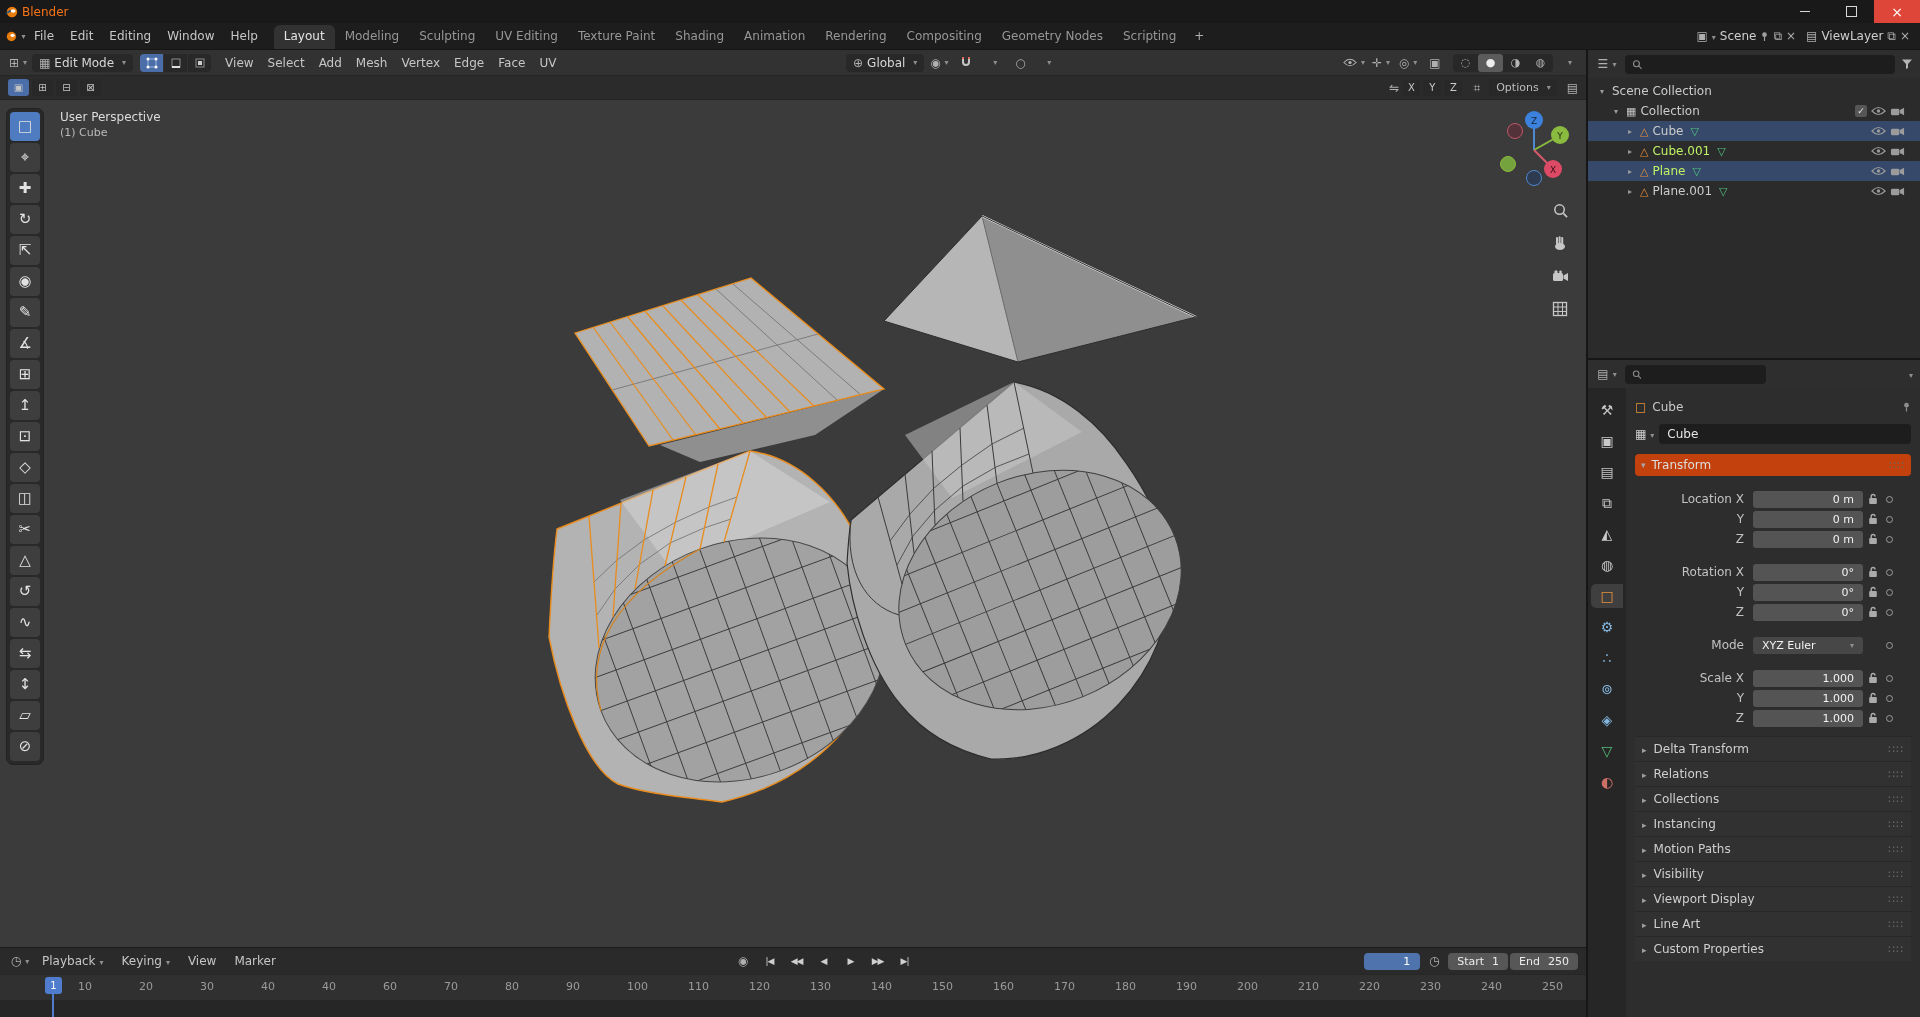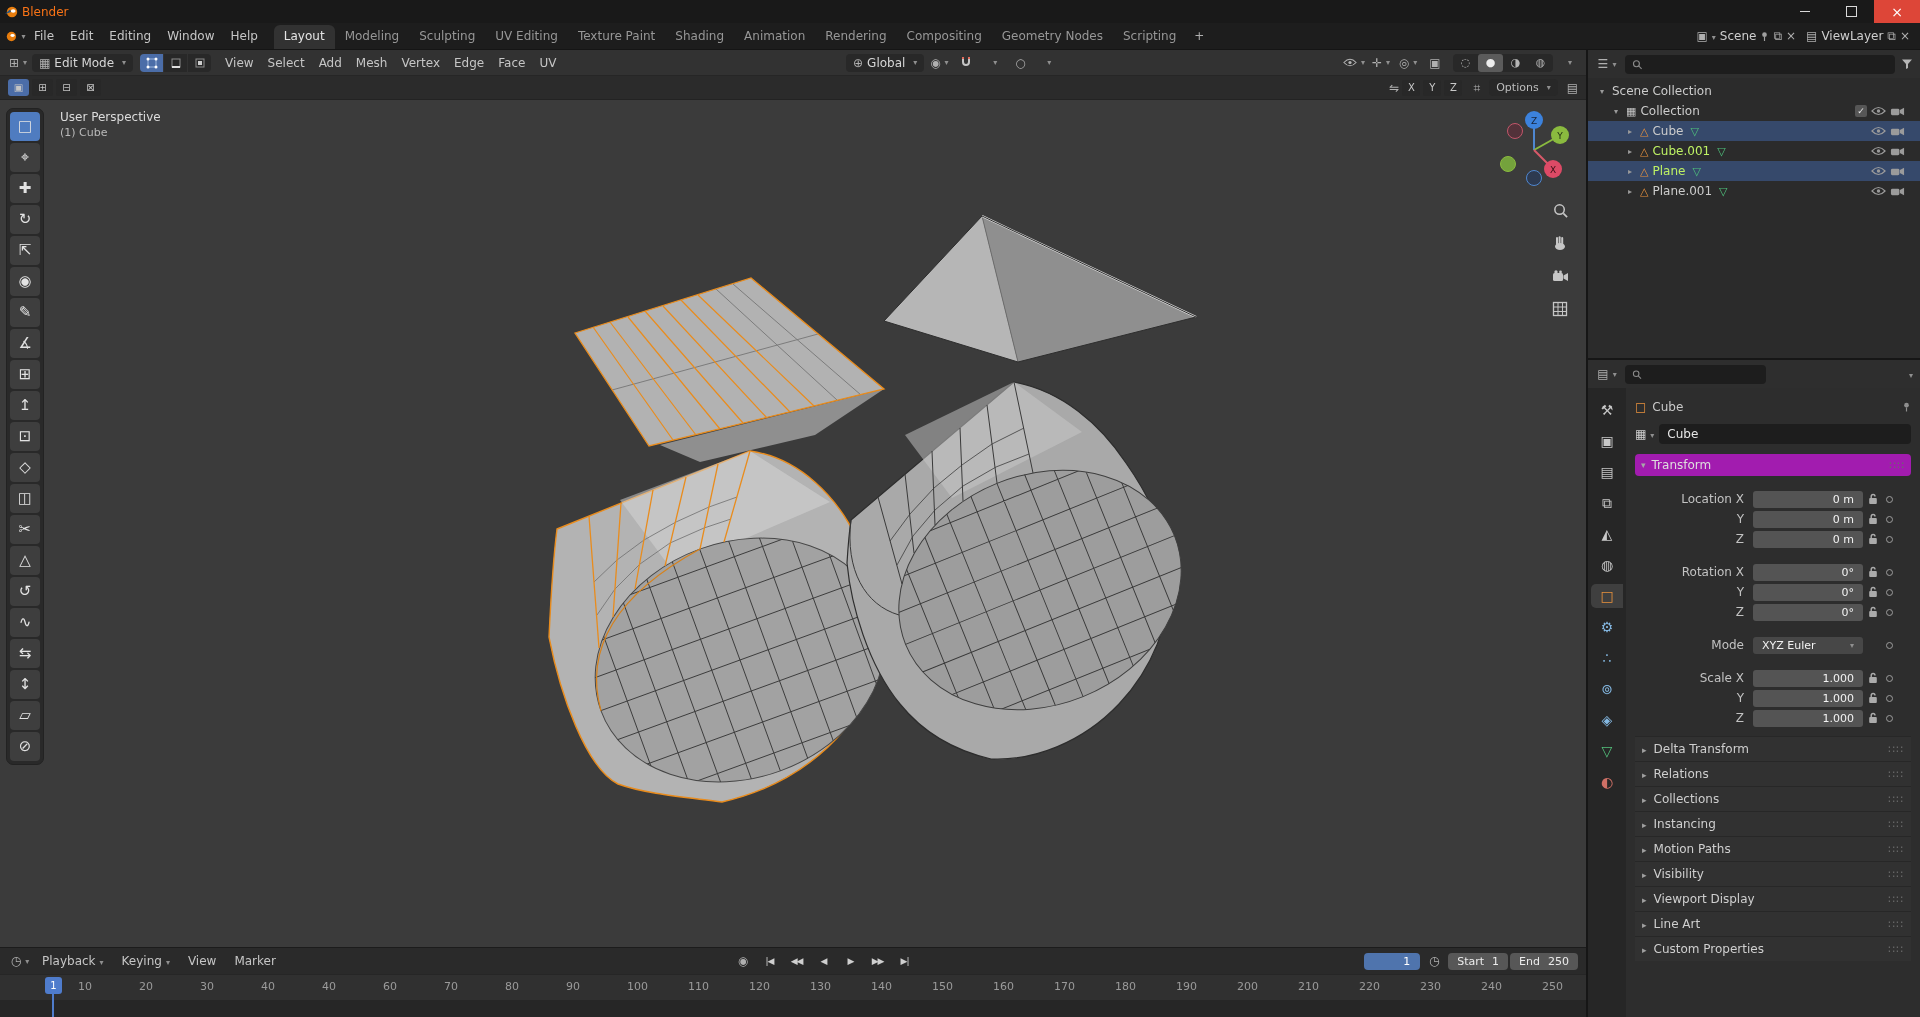--- a/index.html
+++ b/index.html
@@ -112,21 +112,21 @@
   .prop-body{flex:1;display:flex;min-height:0}
   .prop-tabs{width:38px;background:#262626;padding-top:10px;display:flex;flex-direction:column;align-items:center;gap:7px}
   .ptab{width:32px;height:24px;display:flex;align-items:center;justify-content:center;border-radius:5px 0 0 5px;font-size:14px;color:#b5b5b5}
   .ptab.active{background:#3f3f3f}
   .prop-content{flex:1;padding:7px 9px 0 9px;display:flex;flex-direction:column;overflow:hidden}
   .breadcrumb{display:flex;align-items:center;gap:6px;height:24px}
   .ic-objsq::before{content:"□";color:#e8913c;font-size:12px}
   .name-row{display:flex;align-items:center;gap:5px;margin-top:5px}
   .ic-cube::before{content:"▦";color:#cfcfcf;font-size:12px}
   .name-input{flex:1;background:#1d1d1d;border-radius:4px;padding:3px 8px;color:#e6e6e6}
-  .panel-hdr{margin-top:10px;height:22px;display:flex;align-items:center;gap:6px;background:#a21caf;border-radius:4px;padding:0 6px;color:#dedede}
+  .panel-hdr{margin-top:10px;height:22px;display:flex;align-items:center;gap:6px;background:#c2410c;border-radius:4px;padding:0 6px;color:#dedede}
   .panel-hdr::before{content:"▾";font-size:9px;color:#a8a8a8}
   .grip{margin-left:auto;color:#6b6b6b;letter-spacing:1px;font-size:11px}
   .grip::after{content:"∷∷"}
   .prop-group{margin-top:13px}
   .prop-row{display:flex;align-items:center;height:20px}
   .prop-label{width:118px;text-align:right;padding-right:9px;color:#c2c2c2;white-space:nowrap}
   .prop-field{width:110px;background:#545454;border-radius:3px;height:17px;line-height:17px;text-align:right;padding:0 9px;color:#f2f2f2;font-size:11px}
   .dd-field{text-align:left;background:#474747;display:flex;align-items:center;justify-content:space-between}
   .lock{width:20px;display:flex;align-items:center;justify-content:center}
   .lock svg rect{fill:#ababab}.lock svg path{stroke:#ababab;fill:none;stroke-width:1.4}

